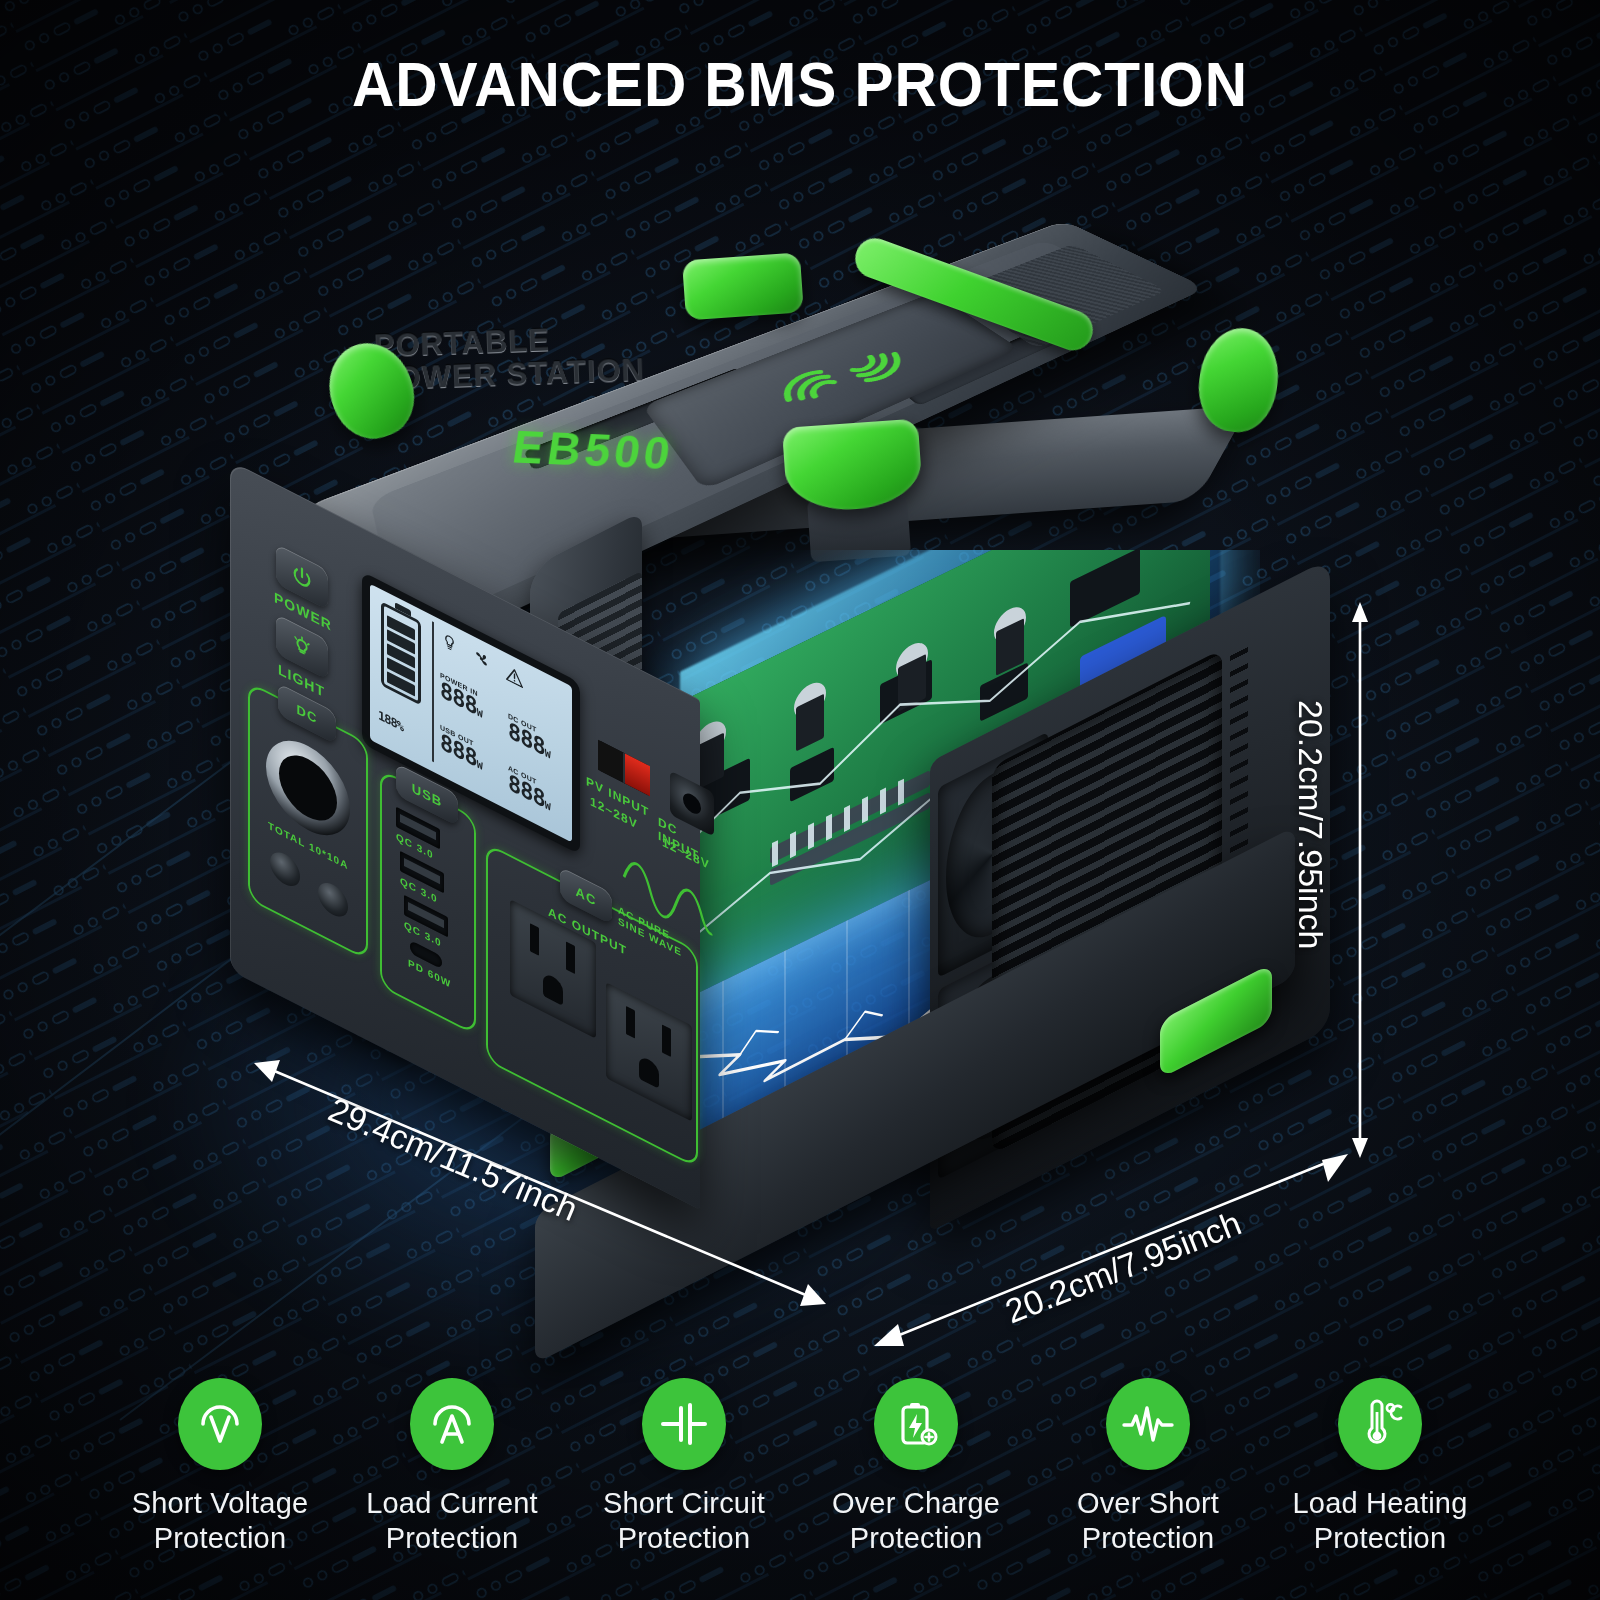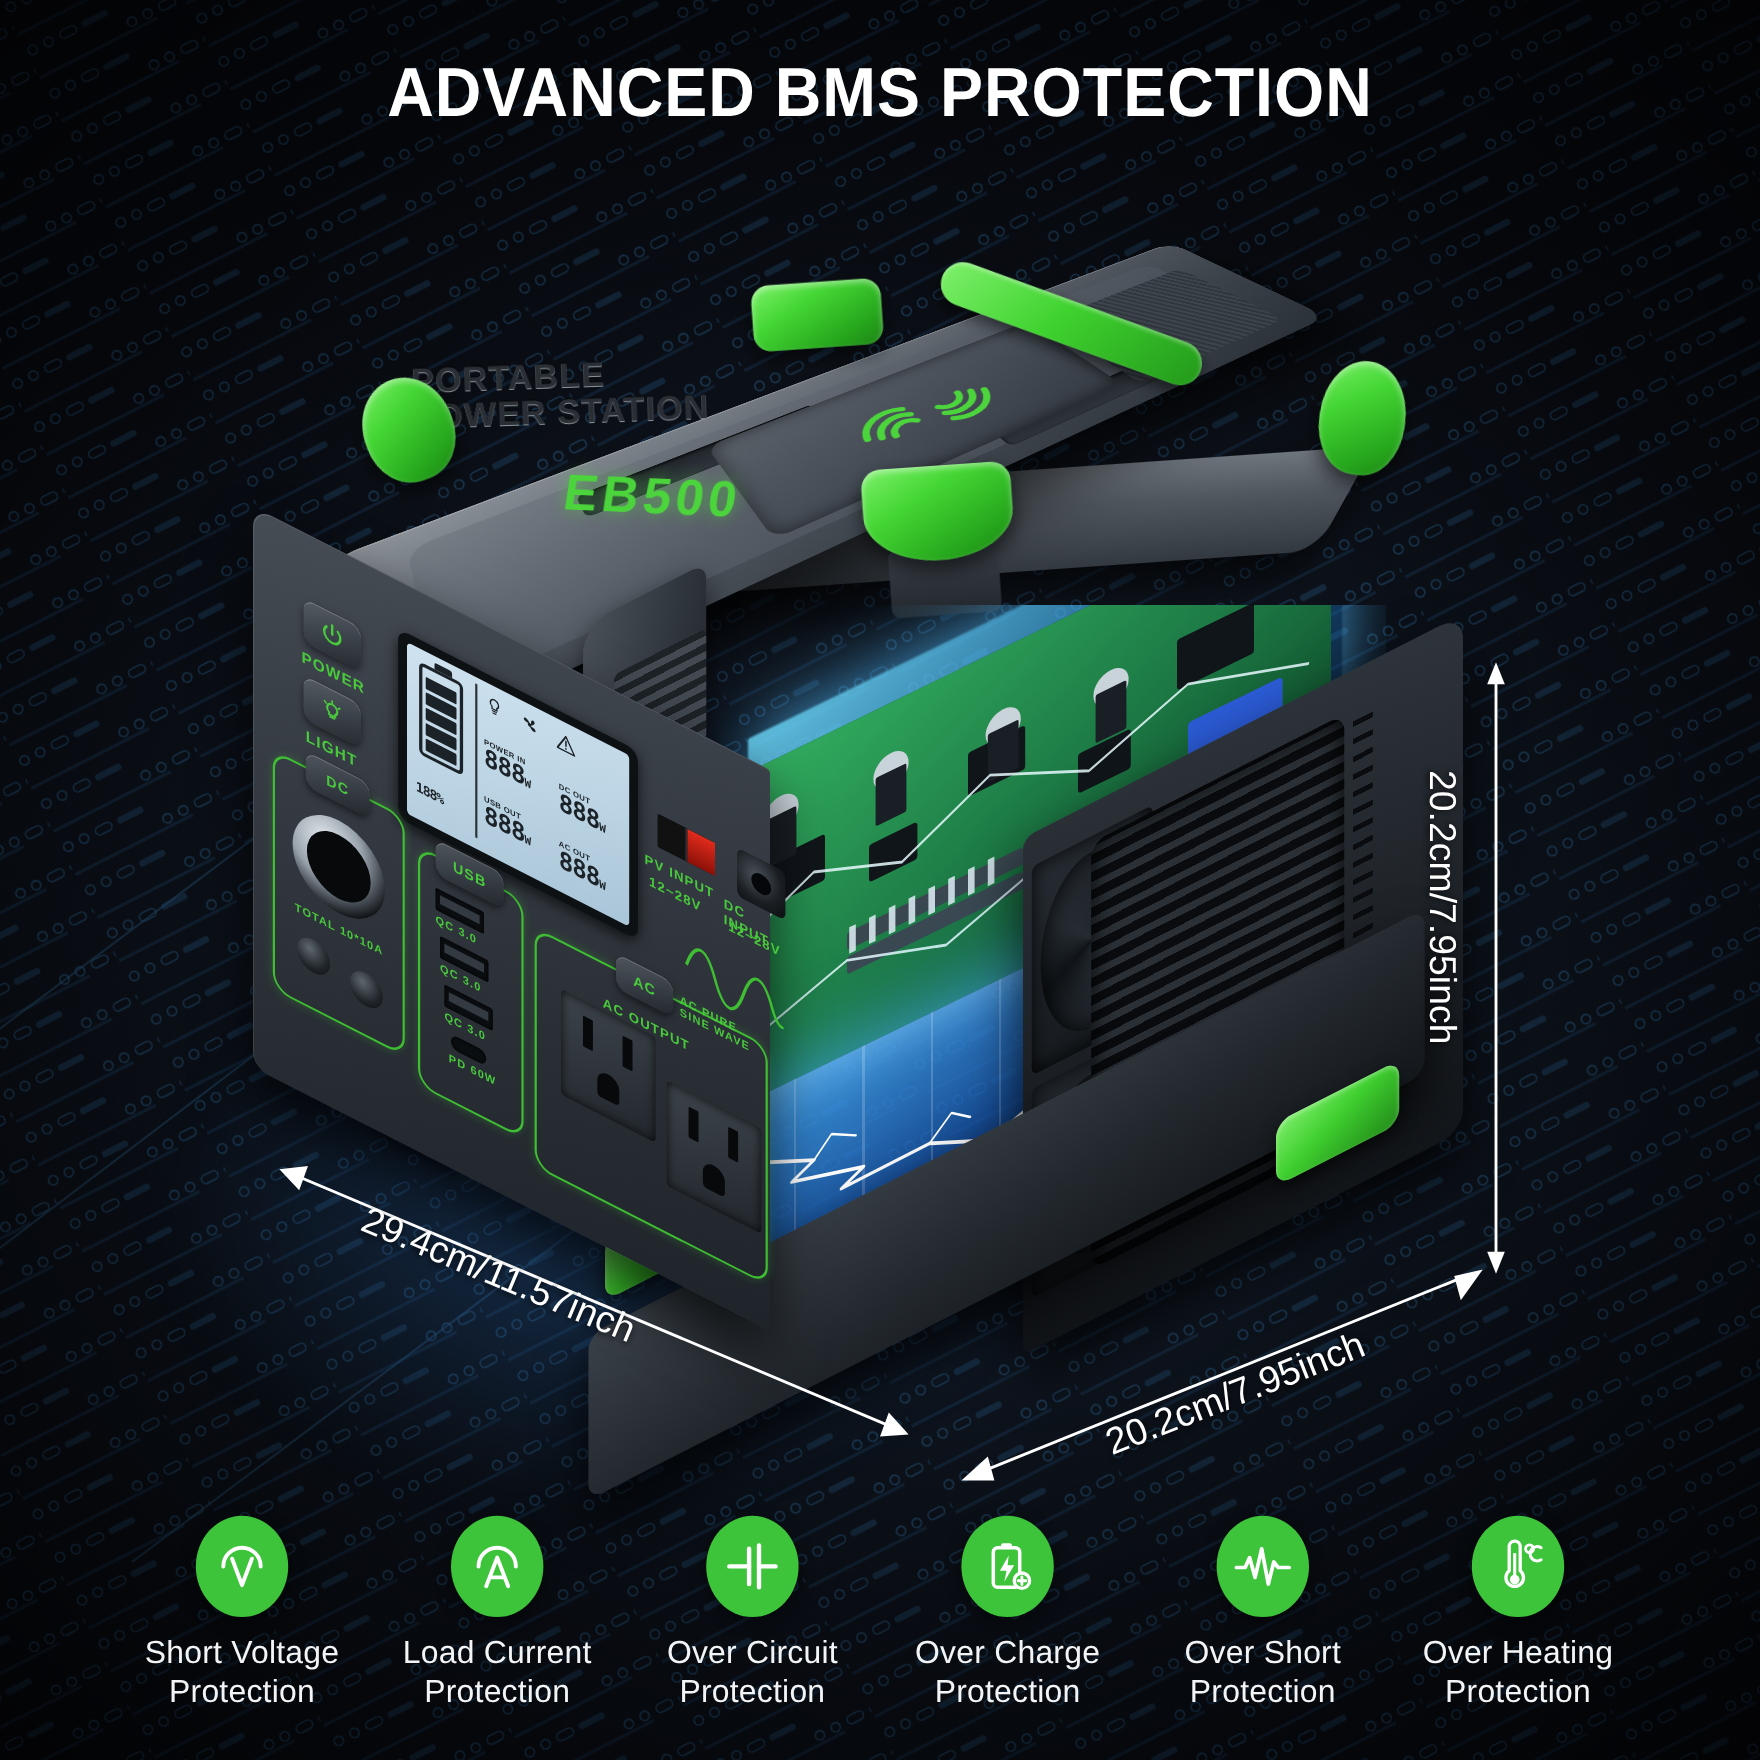--- a/index.html
+++ b/index.html
@@ -616,21 +616,21 @@
   <div class="feat">
     <div class="feat-badge">
       <svg width="48" height="46" viewBox="0 0 48 46">
         <path d="M3 23 H21" stroke="#fff" stroke-width="4" stroke-linecap="round"></path>
         <path d="M21 7 V39" stroke="#fff" stroke-width="4" stroke-linecap="round"></path>
         <path d="M30 4 V42" stroke="#fff" stroke-width="4" stroke-linecap="round"></path>
         <path d="M30 23 H45" stroke="#fff" stroke-width="4" stroke-linecap="round"></path>
       </svg>
     </div>
     <div class="feat-text">
-      <div>Over Circuit</div>
+      <div>Short Circuit</div>
       <div>Protection</div>
     </div>
   </div>
 
   <div class="feat">
     <div class="feat-badge">
       <svg width="44" height="50" viewBox="0 0 44 50">
         <rect x="9" y="8" width="24" height="36" rx="4" fill="none" stroke="#fff" stroke-width="3.2"></rect>
         <rect x="16" y="4" width="10" height="5" rx="2" fill="#fff"></rect>
         <path d="M23 15 L15 29 H21 L19 39 L28 24 H22 Z" fill="#fff"></path>
@@ -660,17 +660,17 @@
     <div class="feat-badge">
       <svg width="48" height="52" viewBox="0 0 48 52">
         <path d="M16 8 a5 5 0 0 1 10 0 v22 a8 8 0 1 1 -10 0 Z" fill="none" stroke="#fff" stroke-width="3"></path>
         <circle cx="21" cy="38" r="4.4" fill="#fff"></circle>
         <rect x="19.6" y="14" width="2.8" height="20" fill="#fff"></rect>
         <circle cx="34.5" cy="10" r="3.6" fill="none" stroke="#fff" stroke-width="2.6"></circle>
         <path d="M45 9 a6.5 6.5 0 1 0 0 11" fill="none" stroke="#fff" stroke-width="2.8" stroke-linecap="round"></path>
       </svg>
     </div>
     <div class="feat-text">
-      <div>Over Heating</div>
+      <div>Load Heating</div>
       <div>Protection</div>
     </div>
   </div>
 </div>
 
 </body></html>

